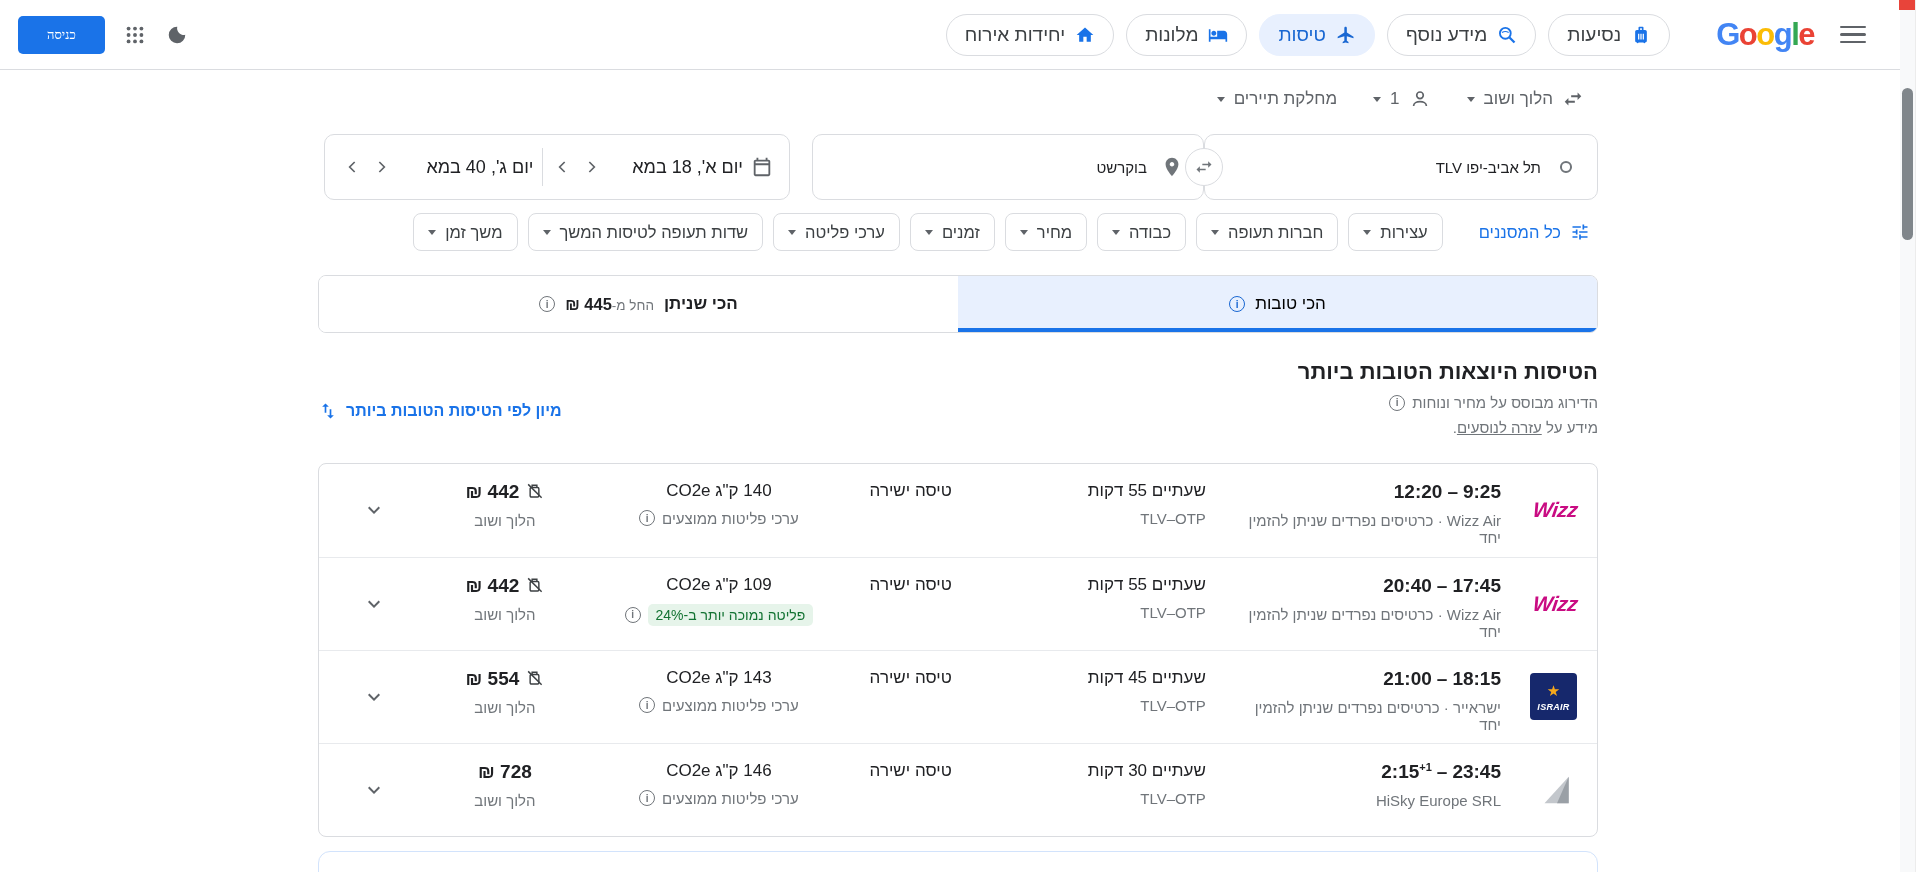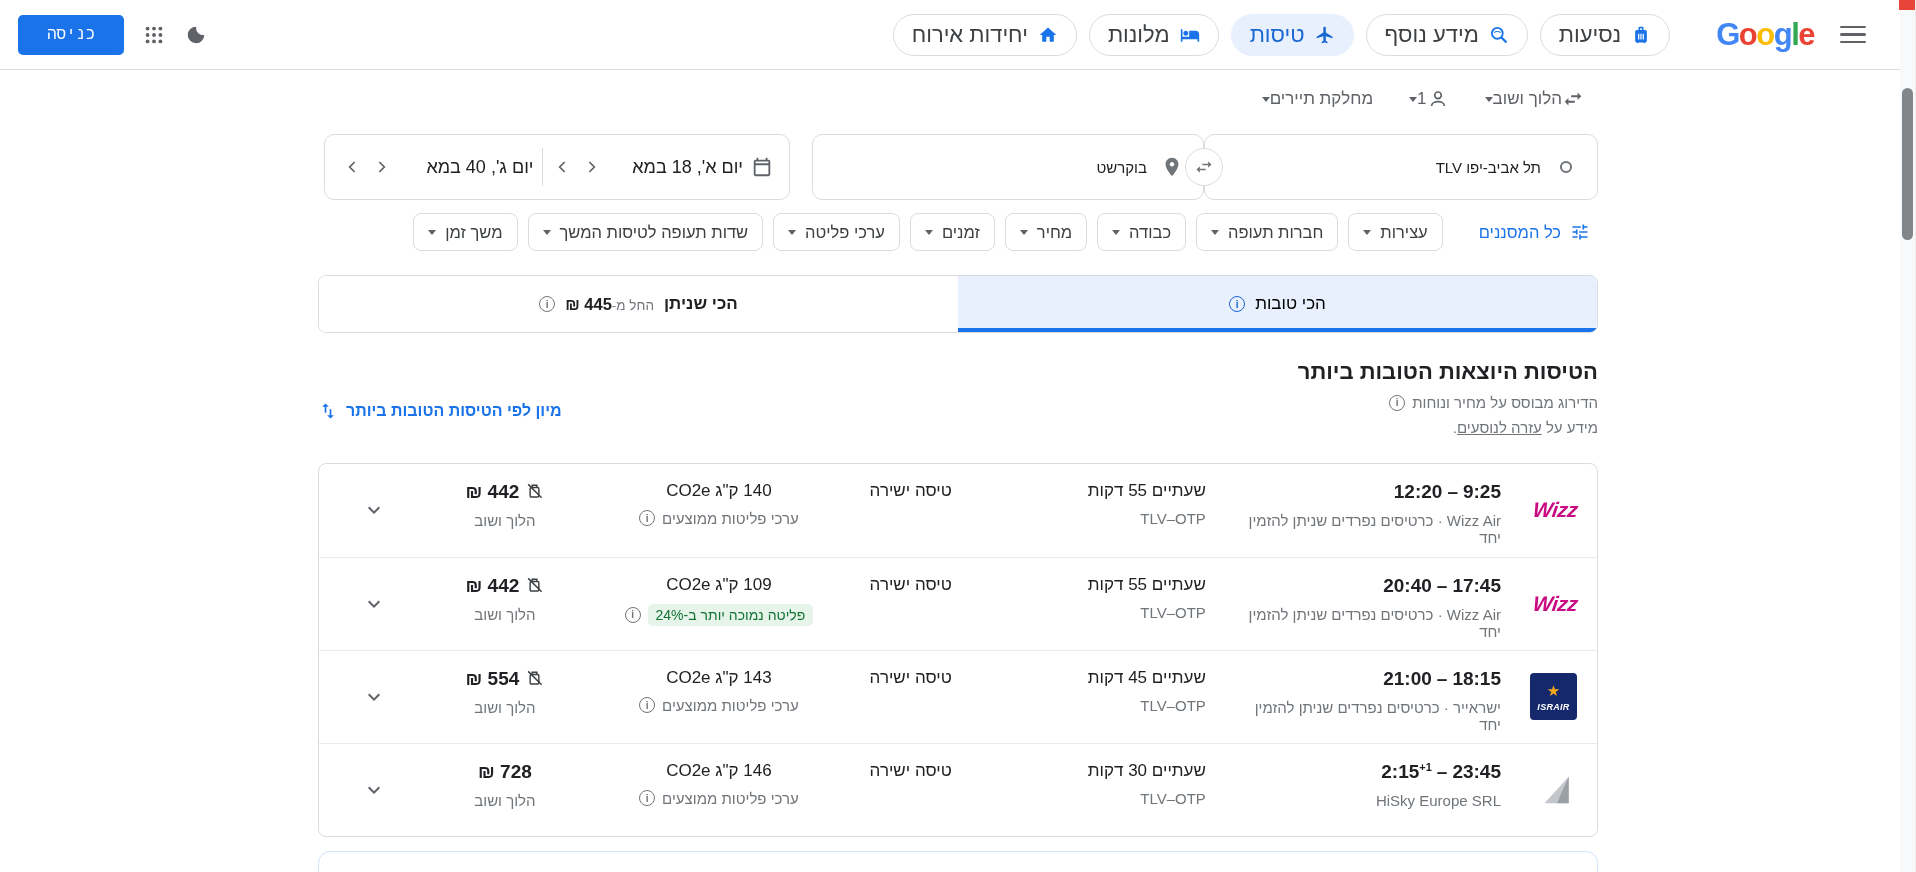--- a/index.html
+++ b/index.html
@@ -16,34 +16,34 @@
   .caret { width:0; height:0; border-left:4.5px solid transparent; border-right:4.5px solid transparent; border-top:5.5px solid #5f6368; flex:0 0 auto; }
   .inf { width:16px; height:16px; border:1.6px solid #70757a; border-radius:50%; color:#70757a; display:inline-flex; align-items:center; justify-content:center; font-size:10px; font-weight:bold; flex:0 0 auto; }
   .inf::before { content:"i"; font-style:normal; }
 
   
   header { height:70px; display:flex; align-items:center; padding:0 50px 0 18px; border-bottom:1px solid #dadce0; gap:12px; }
   .hamburger { width:26px; height:18px; display:flex; flex-direction:column; justify-content:space-between; background:none; border:none; cursor:pointer; margin-left:14px;}
   .hamburger i { display:block; height:2.4px; background:#5f6368; border-radius:2px; }
   .glogo { font-size:31px; font-weight:600; letter-spacing:-1.5px; margin-left:34px; direction:ltr; cursor:pointer; }
   .gl-b { color:#4285F4; } .gl-r { color:#EA4335; } .gl-y { color:#FBBC05; } .gl-g { color:#34A853; }
-  .pill { height:42px; border:1px solid #dadce0; border-radius:21px; background:#fff; display:flex; align-items:center; gap:10px; padding:0 18px; font-size:22px; color:#3c4043; cursor:pointer; white-space:nowrap; }
+  .pill { height:42px; border:1px solid #dadce0; border-radius:21px; background:#fff; display:flex; align-items:center; gap:10px; padding:0 18px; font-size:19px; color:#3c4043; cursor:pointer; white-space:nowrap; }
   .pill svg { flex:0 0 auto; }
   .pill.selected { background:#e8f0fe; border-color:#e8f0fe; color:#1967d2; }
   .spacer { flex:1; }
   .icon-btn { background:none; border:none; cursor:pointer; padding:4px; }
   .moon { width:22px; height:22px; }
-  .signin { background:#1a73e8; color:#fff; border:none; border-radius:5px; font-size:16px; padding:11px 29px; cursor:pointer; font-family:Liberation Mono, monospace; margin-right:3px;}
+  .signin { background:#1a73e8; color:#fff; border:none; border-radius:5px; font-size:13px; padding:11px 29px; cursor:pointer; font-family:Liberation Serif, serif; margin-right:3px;}
 
   
   .container { width:1280px; margin:0 auto; }
 
   
   .trip-row { margin-top:18px; padding:0 14px; display:flex; align-items:center; gap:36px; color:#5f6368; font-size:17px; }
-  .selector { display:flex; align-items:center; cursor:pointer; }
+  .selector { display:flex; align-items:center; gap:9px; cursor:pointer; }
 
   
   .search-row { margin-top:24px; display:flex; align-items:stretch; height:66px; }
   .field { border:1px solid #dadce0; border-radius:10px; display:flex; align-items:center; gap:14px; padding:0 20px; font-size:15px; background:#fff; }
   .origin { width:394px; }
   .dest { width:392px; margin-left:22px; }
   .swap-btn { width:38px; height:38px; border-radius:50%; border:1px solid #dadce0; background:#fff; align-self:center; margin:0 -19px; z-index:2; display:flex; align-items:center; justify-content:center; cursor:pointer; }
   .dates { width:466px; gap:8px; padding:0 16px; font-size:18px; }
   .date-sec { flex:1; display:flex; align-items:center; gap:4px; }
   .date-sec .dtxt { flex:1; cursor:text; }

